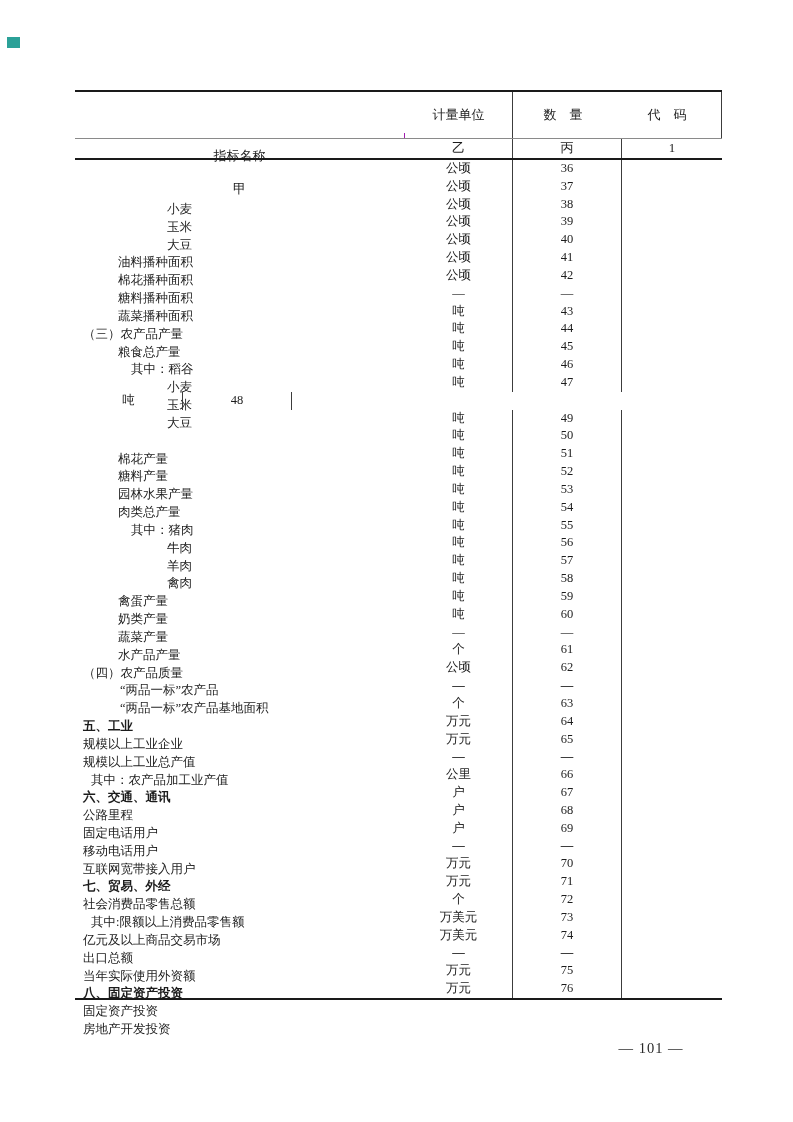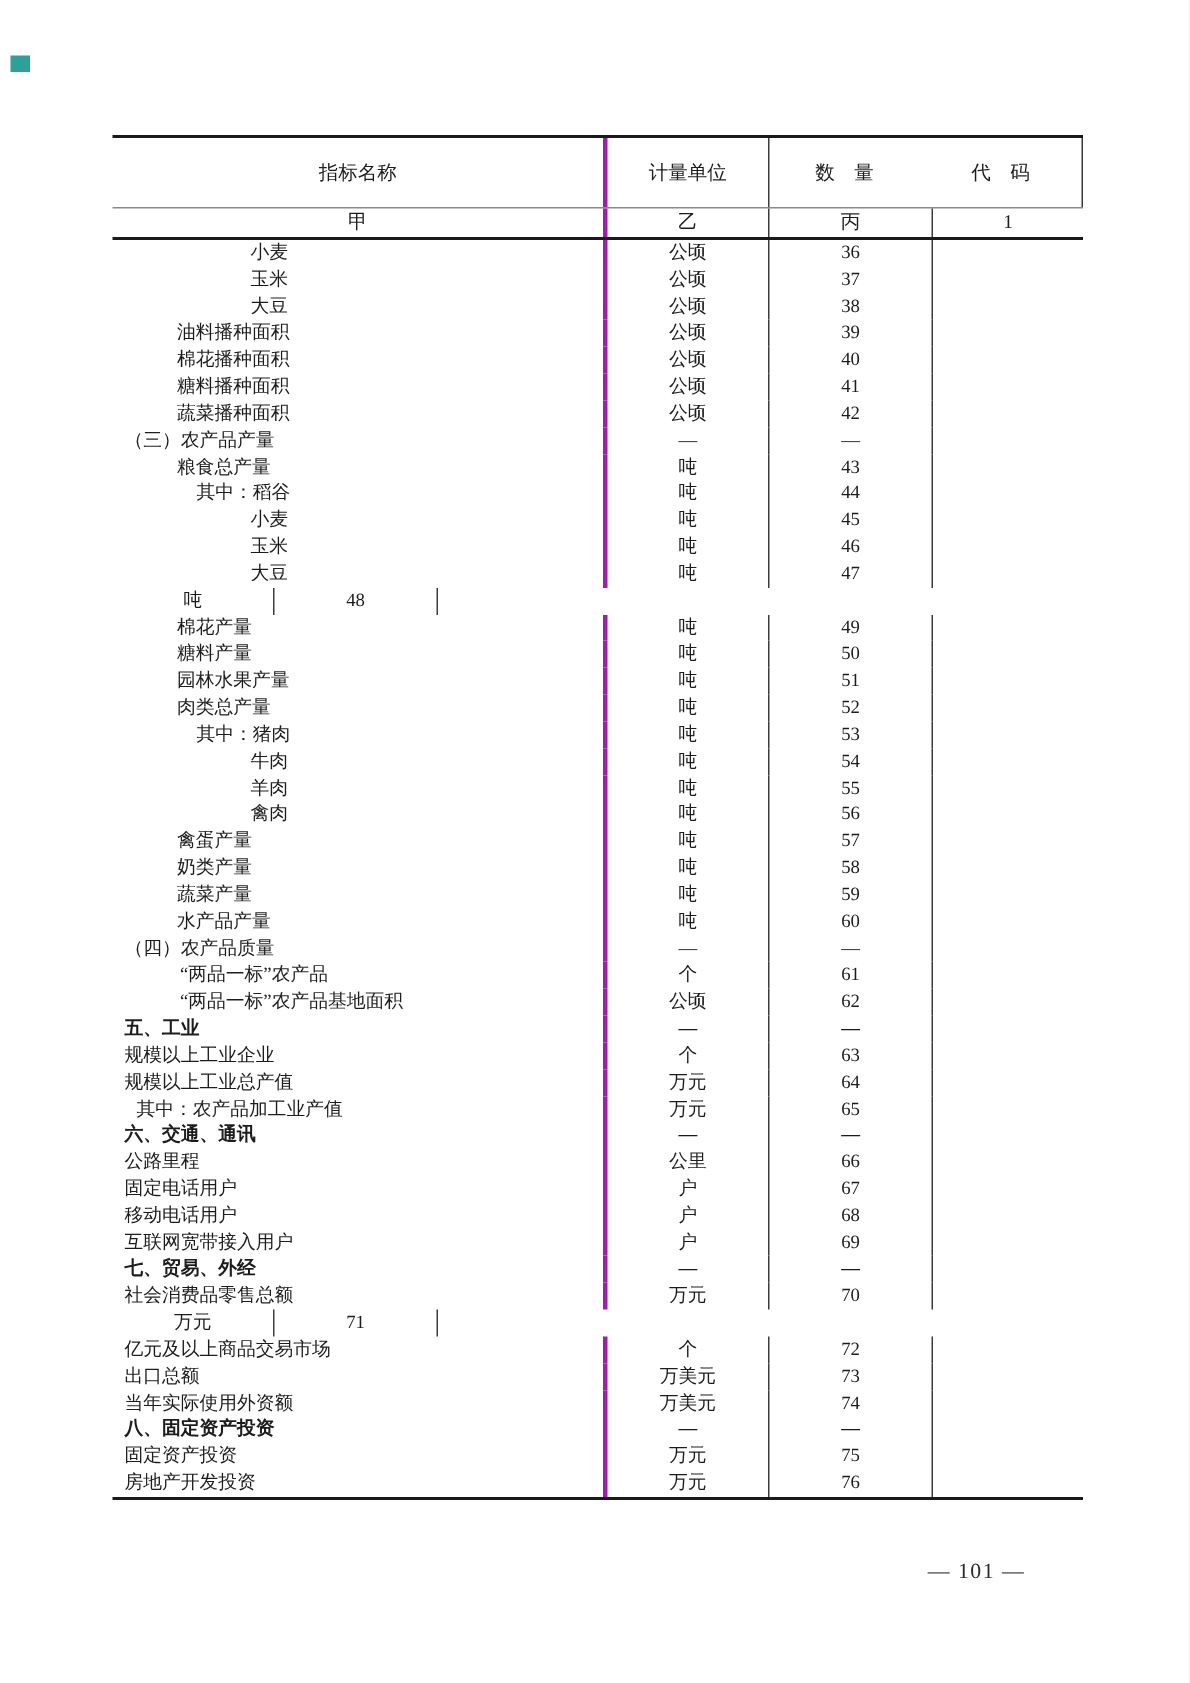--- a/index.html
+++ b/index.html
@@ -16,21 +16,21 @@
   .corner-mark{
     position:absolute;left:7px;top:37px;width:13px;height:11px;
   }
   .stat-table{
     position:absolute;left:75px;top:90px;width:647px;
     border-top:2px solid #1a1a1a;
     border-bottom:2px solid #1a1a1a;
   }
   .row{display:flex;width:100%;}
   .cell{white-space:nowrap;}
-  .c1{width:330px;border-right:3px solid #a21caf;}
+  .c1{width:330px;border-right:1px solid #a21caf;margin-top:41px;}
   .c2{width:108px;border-right:1px solid #3c3c3c;text-align:center;}
   .c3{width:109px;border-right:1px solid #3c3c3c;text-align:center;}
   .c4{width:100px;text-align:center;}
   .thead1{height:47px;border-bottom:1px solid #8a8a8a;font-size:13px;}
   .thead1 .cell{line-height:46px;text-align:center;}
   .thead2{height:21px;border-bottom:2px solid #1a1a1a;font-size:13px;}
   .thead2 .cell{line-height:18px;text-align:center;}
   .trow{height:17.83px;font-size:12.5px;}
   .trow .cell{line-height:17.8px;overflow:visible;}
   .trow .c1{text-align:left;}
@@ -303,20 +303,21 @@
           <div class="cell c3">—</div>
           <div class="cell c4"></div>
         </div>
         <div class="row trow">
           <div class="cell c1 ind0">社会消费品零售总额</div>
           <div class="cell c2">万元</div>
           <div class="cell c3">70</div>
           <div class="cell c4"></div>
         </div>
         <div class="row trow">
+          <div class="cell c1 ind1">其中:限额以上消费品零售额</div>
           <div class="cell c2">万元</div>
           <div class="cell c3">71</div>
           <div class="cell c4"></div>
         </div>
         <div class="row trow">
           <div class="cell c1 ind0">亿元及以上商品交易市场</div>
           <div class="cell c2">个</div>
           <div class="cell c3">72</div>
           <div class="cell c4"></div>
         </div>

